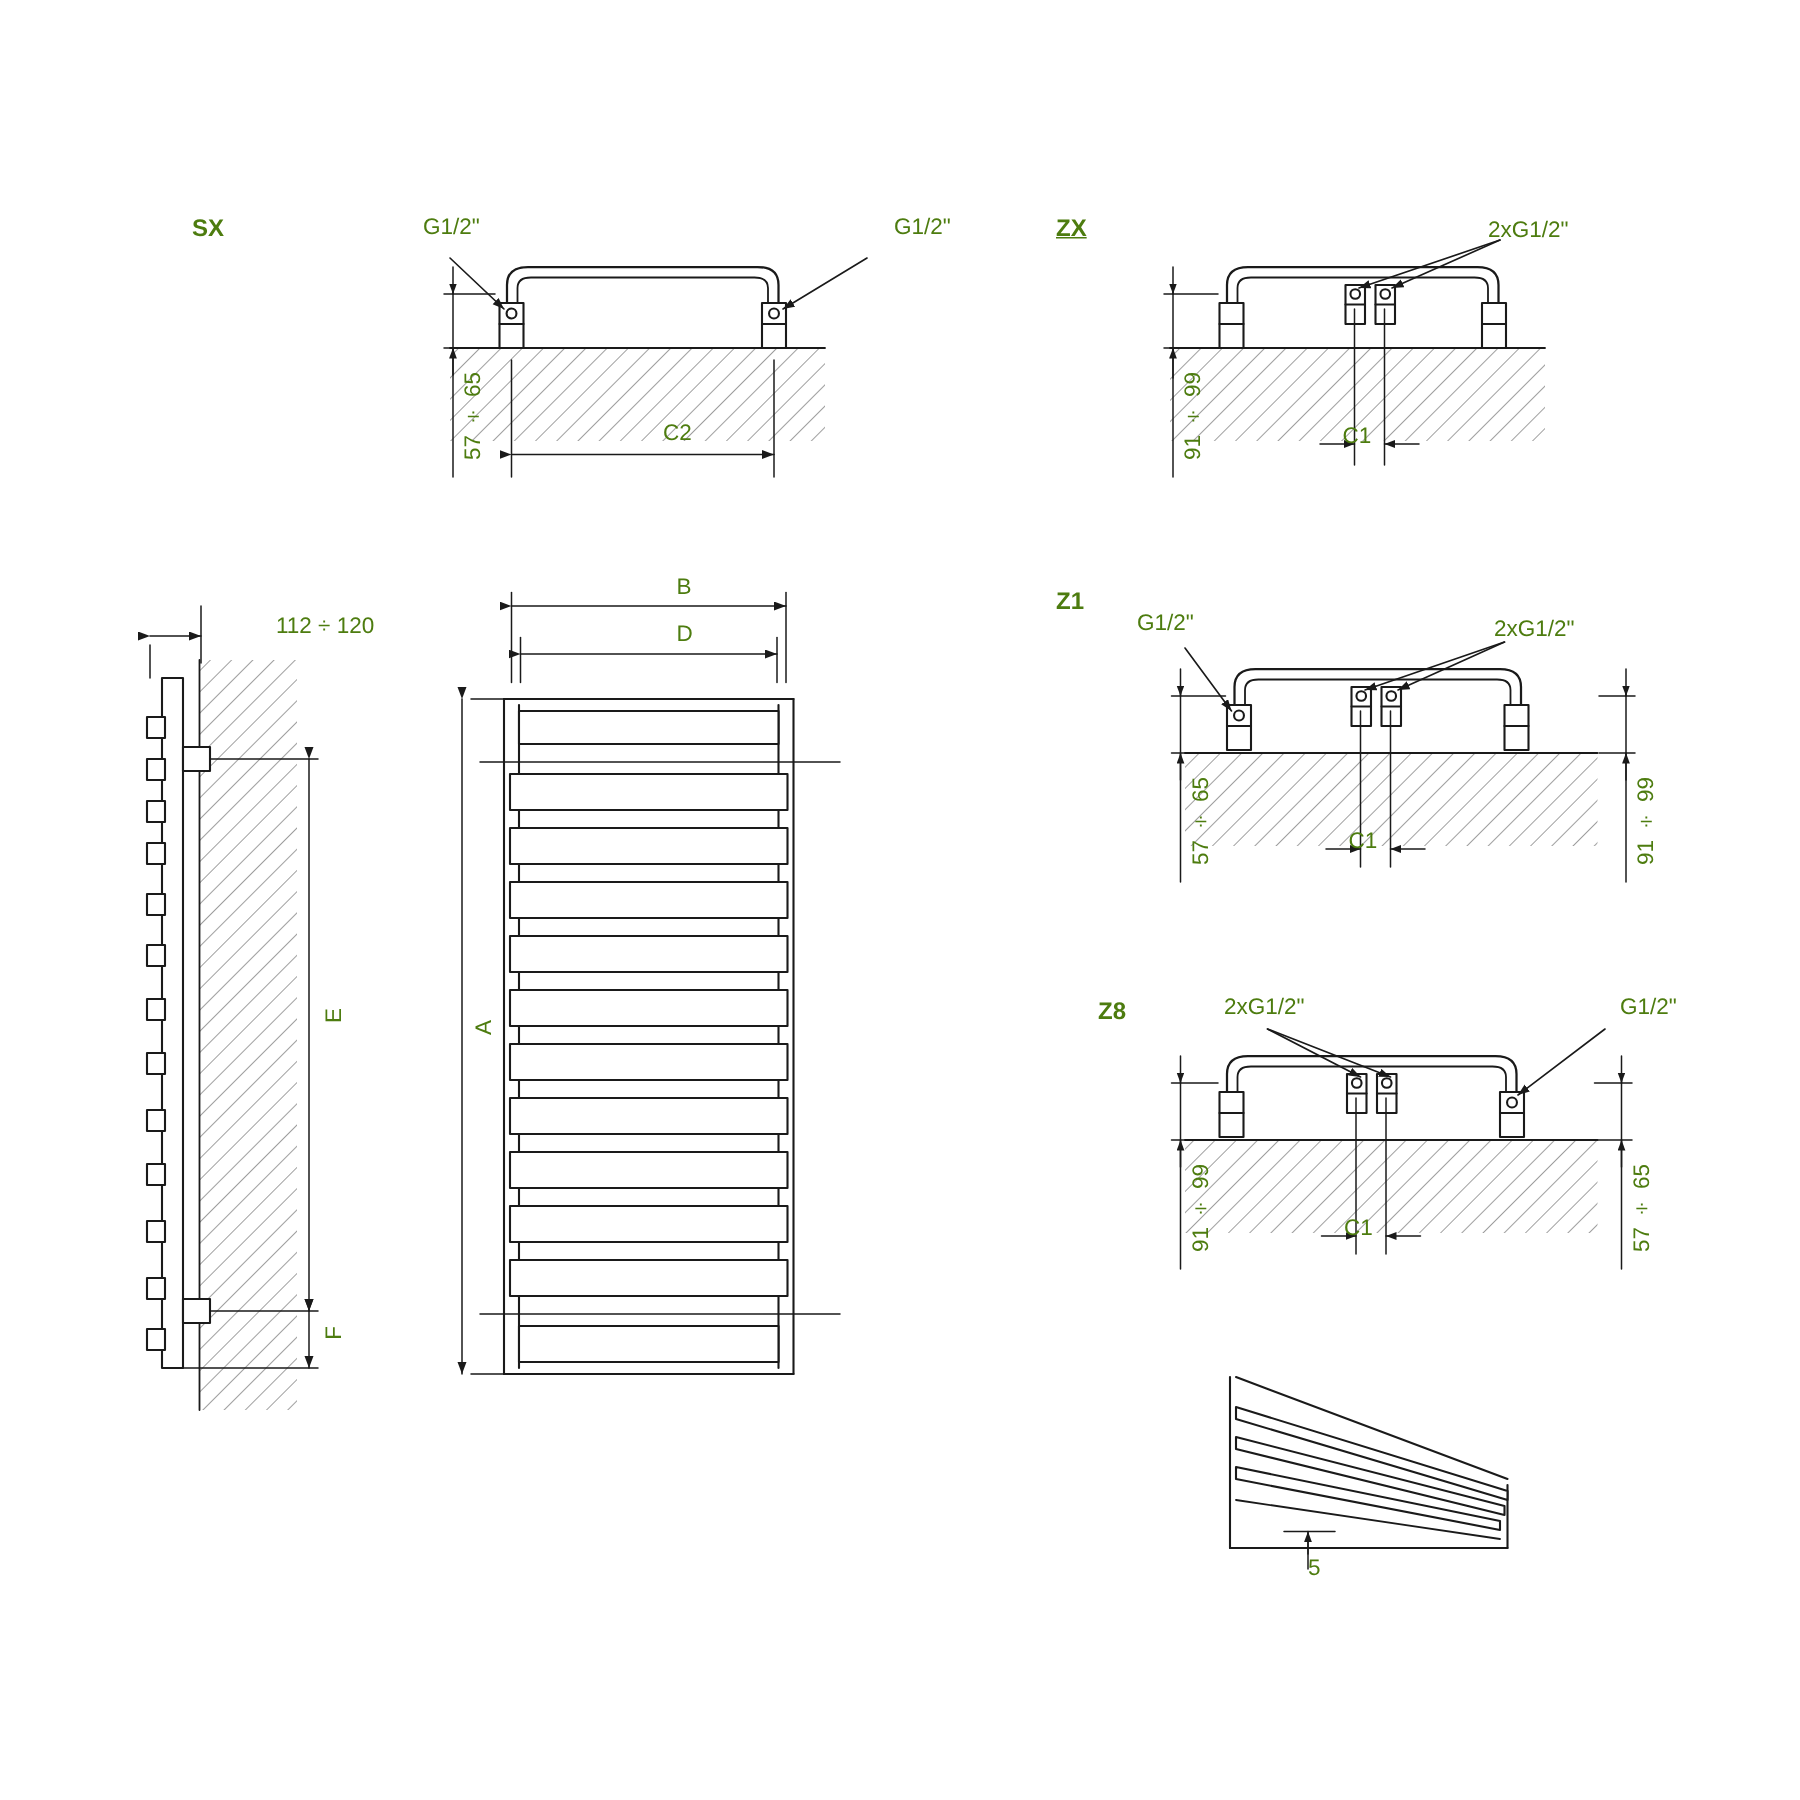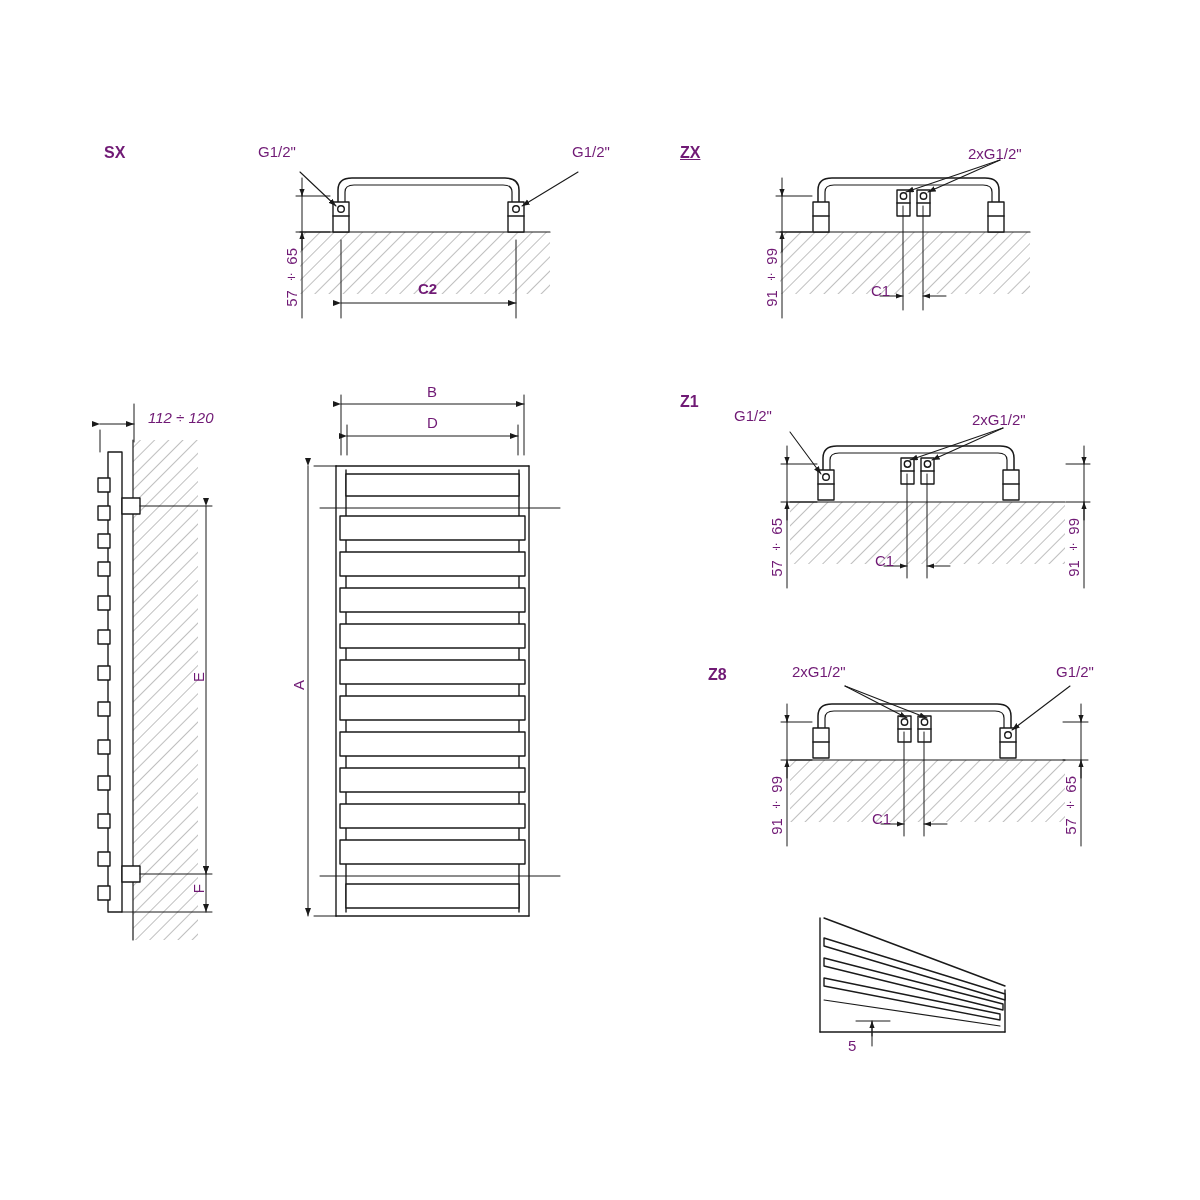--- a/index.html
+++ b/index.html
@@ -1,19 +1,19 @@
 <!DOCTYPE html>
 <html><head>
 <meta charset="utf-8">
 <style>
   html,body{margin:0;padding:0;background:#ffffff;}
   body{width:1200px;height:1200px;position:relative;font-family:"Liberation Sans",sans-serif;color:#1a1a1a;overflow:hidden;}
   .stage{position:absolute;left:0;top:0;width:1200px;height:1200px;}
   svg{position:absolute;left:0;top:0;width:1200px;height:1200px;}
-  .lbl{position:absolute;font-size:15px;line-height:1;color:#701a75;white-space:nowrap;}
+  .lbl{position:absolute;font-size:15px;line-height:1;color:#4d7c0f;white-space:nowrap;margin-left:24px;}
   .lbl.b{font-weight:bold;font-size:16px;}
   .vert{writing-mode:vertical-rl;transform:rotate(180deg);}
 </style>
 </head>
 <body>
 
 <div class="stage">
 
 <svg viewBox="0 0 1200 1200">
   <defs>
@@ -254,42 +254,42 @@
       <line x1="856" y1="1021" x2="890" y2="1021" stroke-width="1"></line>
     </g>
 
   </g>
 </svg>
 
 <div class="lbl b" style="left:104px; top:145px;">SX</div>
 <div class="lbl" style="left:258px; top:144px;">G1/2"</div>
 <div class="lbl" style="left:572px; top:144px;">G1/2"</div>
 <div class="lbl vert" style="left:284px; top:248px;">57 ÷ 65</div>
-<div class="lbl" style="left:418px; top:281px;font-weight:bold;">C2</div>
+<div class="lbl" style="left:418px; top:281px;">C2</div>
 
 <div class="lbl b" style="left:680px; top:145px;text-decoration:underline;">ZX</div>
 <div class="lbl" style="left:968px; top:146px;">2xG1/2"</div>
 <div class="lbl vert" style="left:764px; top:248px;">91 ÷ 99</div>
 <div class="lbl" style="left:871px; top:283px;">C1</div>
 
 <div class="lbl b" style="left:680px; top:394px;">Z1</div>
 <div class="lbl" style="left:734px; top:408px;">G1/2"</div>
 <div class="lbl" style="left:972px; top:412px;">2xG1/2"</div>
 <div class="lbl vert" style="left:769px; top:518px;">57 ÷ 65</div>
 <div class="lbl vert" style="left:1066px; top:518px;">91 ÷ 99</div>
 <div class="lbl" style="left:875px; top:553px;">C1</div>
 
 <div class="lbl b" style="left:708px; top:667px;">Z8</div>
 <div class="lbl" style="left:792px; top:664px;">2xG1/2"</div>
 <div class="lbl" style="left:1056px; top:664px;">G1/2"</div>
 <div class="lbl vert" style="left:769px; top:776px;">91 ÷ 99</div>
 <div class="lbl vert" style="left:1063px; top:776px;">57 ÷ 65</div>
 <div class="lbl" style="left:872px; top:811px;">C1</div>
 
-<div class="lbl" style="left:148px; top:410px;font-style:italic;">112 ÷ 120</div>
+<div class="lbl" style="left:160px; top:410px;">112 ÷ 120</div>
 <div class="lbl vert" style="left:191px; top:672px;">E</div>
 <div class="lbl vert" style="left:191px; top:884px;">F</div>
 
 <div class="lbl" style="left:427px; top:384px;">B</div>
 <div class="lbl" style="left:427px; top:415px;">D</div>
 <div class="lbl vert" style="left:291px; top:680px;">A</div>
 
 <div class="lbl" style="left:848px; top:1038px;">5</div>
 
 </div>

